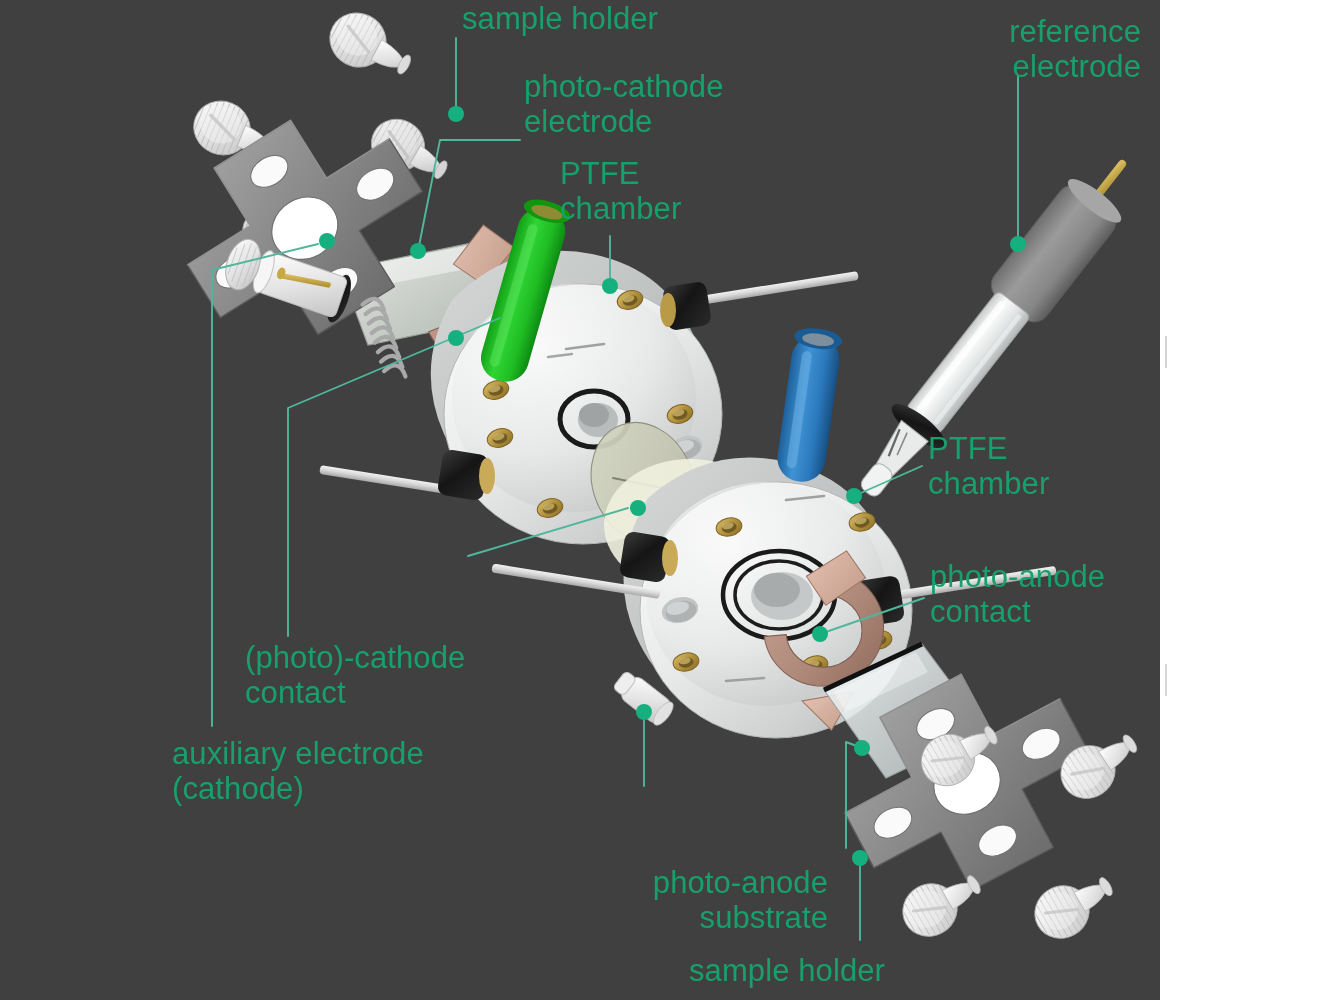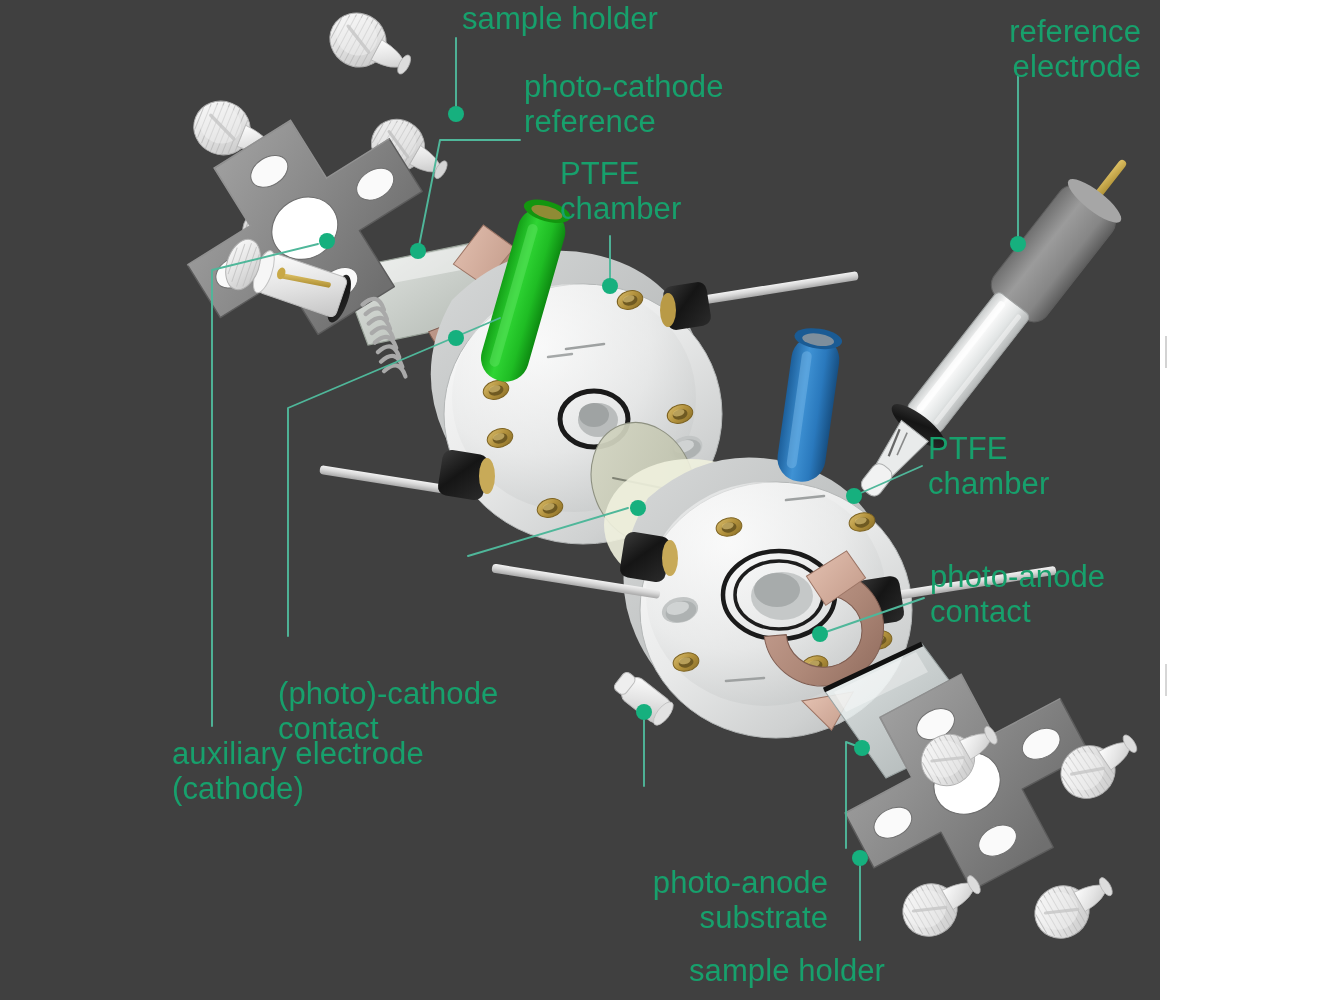--- a/index.html
+++ b/index.html
@@ -423,30 +423,30 @@
     <circle cx="456" cy="338" r="8"></circle>
     <circle cx="327" cy="241" r="8"></circle>
     <circle cx="644" cy="712" r="8"></circle>
     <circle cx="862" cy="748" r="8"></circle>
     <circle cx="860" cy="858" r="8"></circle>
   </g>
 </svg>
 
 <div class="lbl" style="left:462px;top:2px;width:300px;">sample holder</div>
 <div class="lbl" style="left:524px;top:70px;width:340px;">photo-cathode
-reference</div>
+electrode</div>
 <div class="lbl" style="left:560px;top:157px;width:260px;">PTFE
 chamber</div>
 <div class="lbl r" style="left:850px;top:2px;width:291px;">reference
 electrode</div>
 <div class="lbl" style="left:928px;top:432px;width:260px;">PTFE
 chamber</div>
 <div class="lbl" style="left:930px;top:560px;width:300px;">photo-anode
 contact</div>
-<div class="lbl" style="left:278px;top:641px;width:380px;margin-top:36px;">(photo)-cathode
+<div class="lbl" style="left:245px;top:641px;width:380px;">(photo)-cathode
 contact</div>
 <div class="lbl" style="left:172px;top:737px;width:420px;">auxiliary electrode
 (cathode)</div>
 <div class="lbl r" style="left:560px;top:853px;width:268px;">photo-anode
 substrate</div>
 <div class="lbl r" style="left:600px;top:941px;width:285px;">sample holder</div>
 
 </div>
 
 </body></html>

